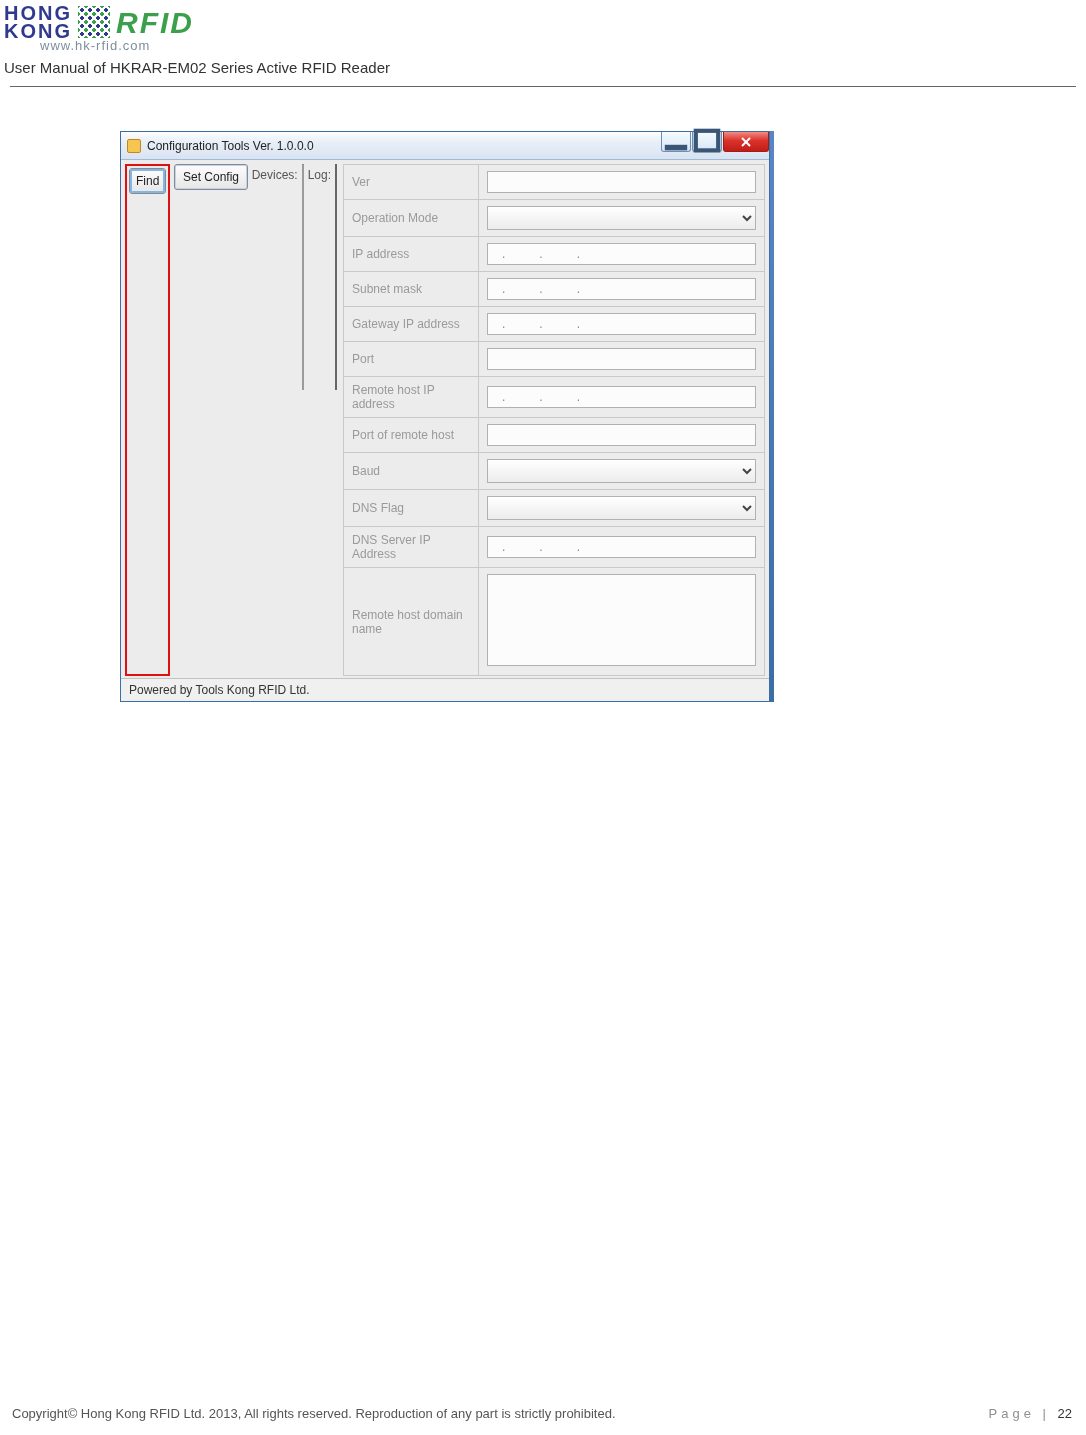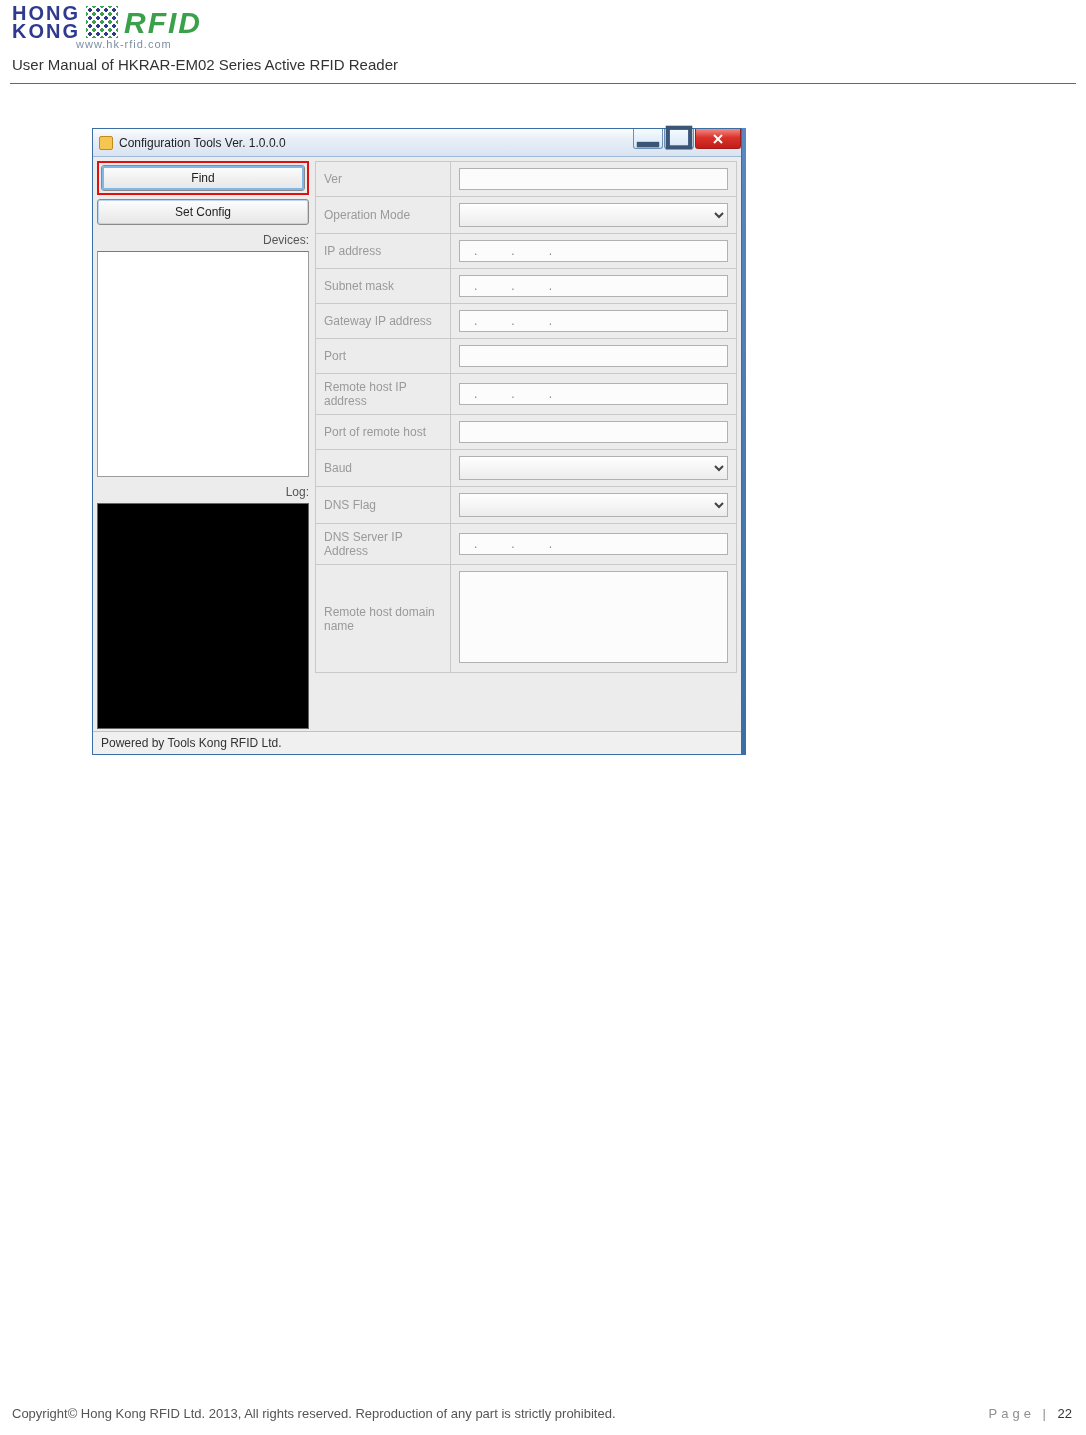--- a/index.html
+++ b/index.html
@@ -5,41 +5,41 @@
   * { box-sizing: border-box; }
   html, body {
     margin: 0; padding: 0;
     width: 1086px; height: 1435px;
     background: #fff;
     font-family: Arial, Helvetica, sans-serif;
     color: #333;
     position: relative;
   }
   
-  .page-header { padding: 4px 12px 0 12px; }
+  .page-header { padding: 4px 12px 0 4px; }
   .logo {
     font-family: Arial, sans-serif;
     letter-spacing: 2px;
     line-height: 0.9;
     display: flex; align-items: center; gap: 6px;
   }
   .hk-block { display: flex; flex-direction: column; font-weight: 800; font-size: 20px; color:#2f3a8f; }
   .dots {
     width: 32px; height: 32px;
     background:
       radial-gradient(circle,#2f3a8f 1.6px,transparent 1.7px) 0 0/8px 8px,
       radial-gradient(circle,#3aa04b 1.6px,transparent 1.7px) 4px 4px/8px 8px;
   }
   .rfid-word { font-weight: 800; font-size: 30px; color:#3aa04b; font-style: italic; }
-  .logo-sub { font-size:11px; color:#7d8ea0; letter-spacing:1px; margin-left:64px; margin-top:-2px;}
+  .logo-sub { font-size:13px; color:#7d8ea0; letter-spacing:1px; margin-left:36px; margin-top:-2px;}
   .doc-title { font-size: 15px; margin: 6px 0 10px 0; font-family: "Trebuchet MS", Arial, sans-serif; color:#333; }
   .hr { border: none; border-top: 1px solid #666; margin: 0 10px; }
 
   
-  .shot-wrap { margin: 44px 0 0 92px; width: 650px; background:#737373; }
+  .shot-wrap { margin: 44px 0 0 120px; width: 650px; background:#737373; }
   .win {
     width: 650px;
     border: 1px solid #3a6ea5;
     background: #ececec;
     font-family: "Segoe UI", Tahoma, sans-serif;
     font-size: 12px;
   }
   .titlebar {
     height: 28px;
     background: linear-gradient(#fdfdfd,#e7eef7 40%,#d9e4f1);
@@ -66,21 +66,21 @@
   }
   .wbtn.close{
     width:46px;
     background:linear-gradient(#f48a83,#d9332b 45%,#c31c18);
     border-color:#9e1f1a; color:#fff; font-weight:bold;
   }
   .wbtn.close svg{width:10px;height:10px;}
   .content {
     display:flex; padding:4px 4px 2px 4px;
   }
-  .left-col { width: 212px; display:flex; flex-direction:column; gap:4px; }
+  .left-col { width: 212px; display:flex; flex-direction:row; gap:4px; }
   .btn-highlight { padding:2px; border:2px solid #d11; }
   .std-btn {
     width:100%; height:26px;
     background:linear-gradient(#fdfdfd,#e6e6e6);
     border:1px solid #8a8a8a; border-radius:3px;
     font-size:12px; color:#222;
     box-shadow:0 0 0 1px #bcd4ef inset;
   }
   .find-btn { box-shadow:0 0 0 2px #7fb8e8 inset; }
   .panel-label { font-size:12px; color:#555; margin-top:4px;text-align:right; }

